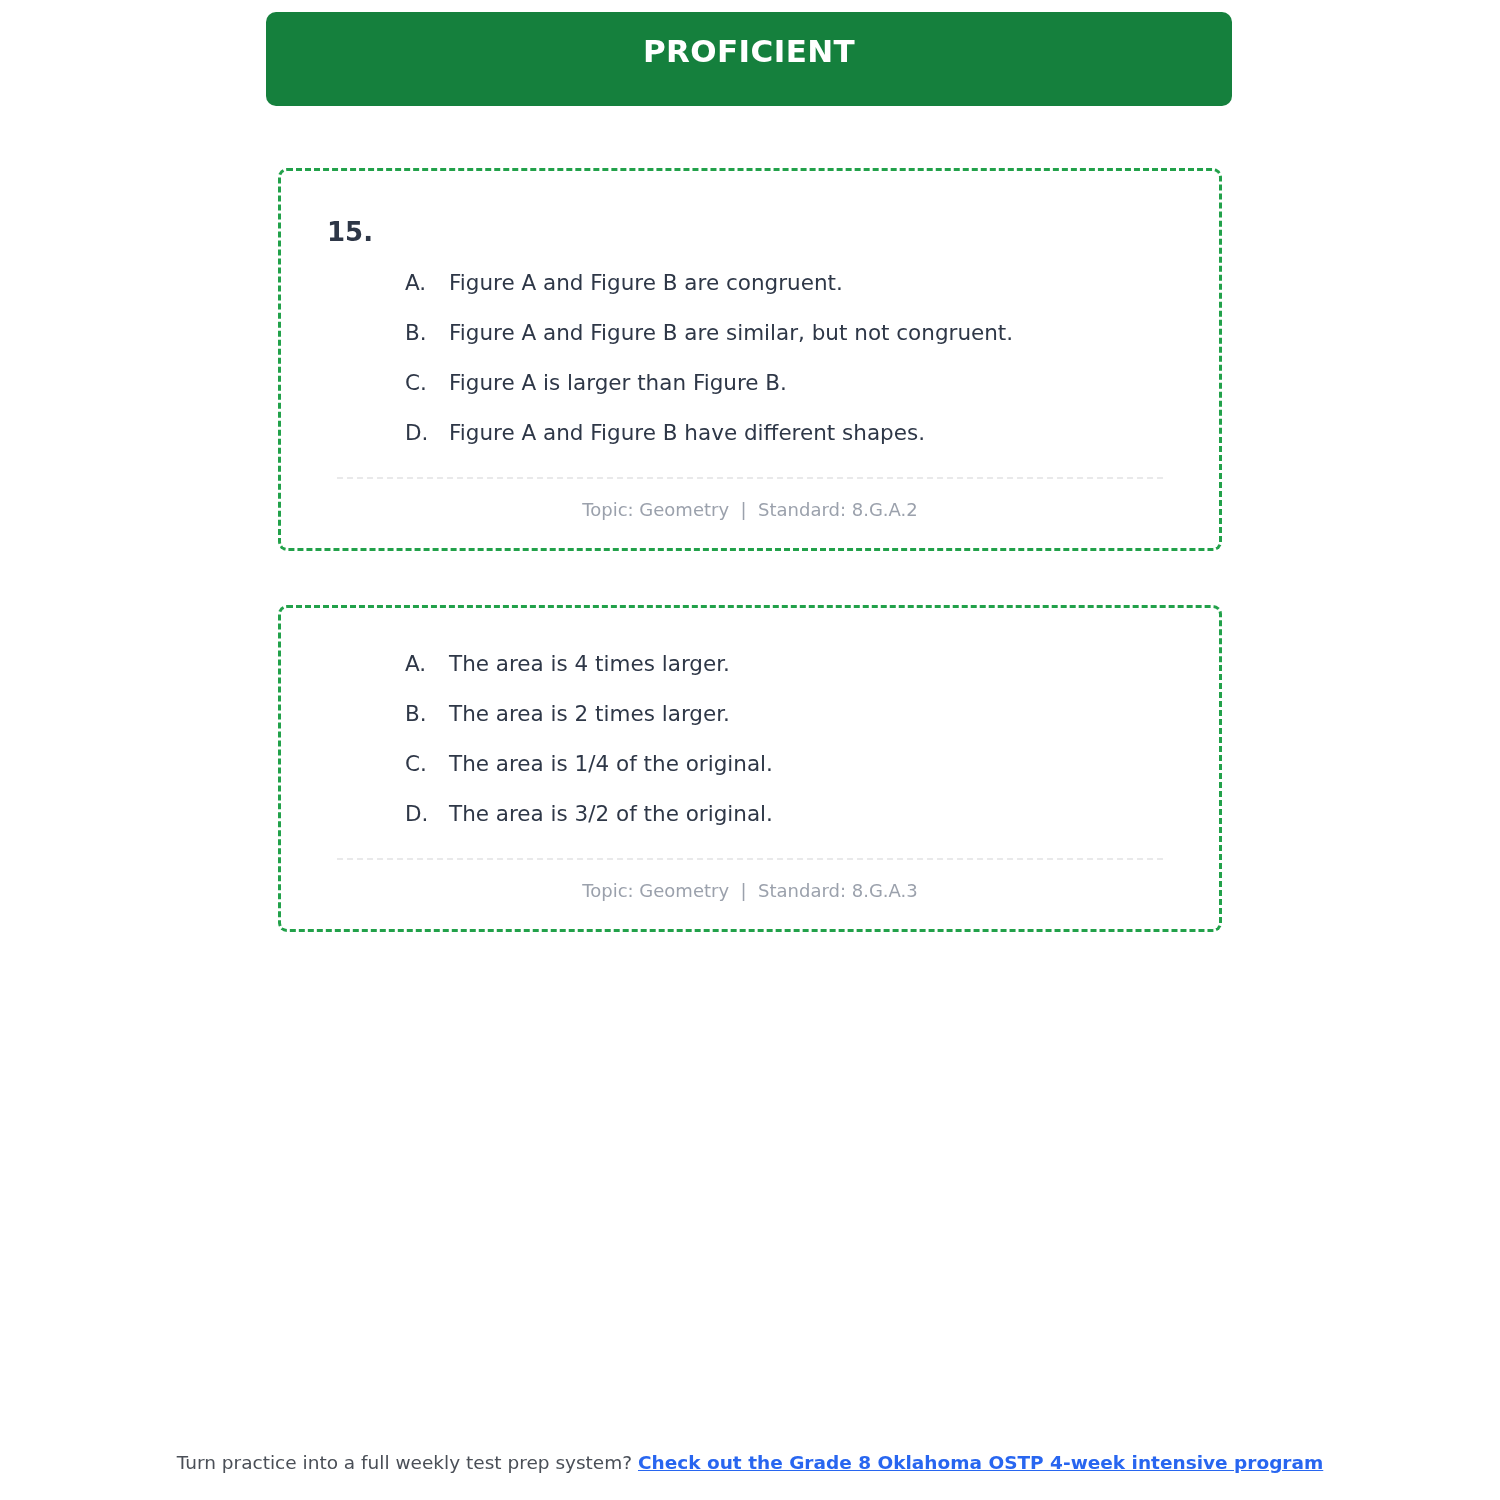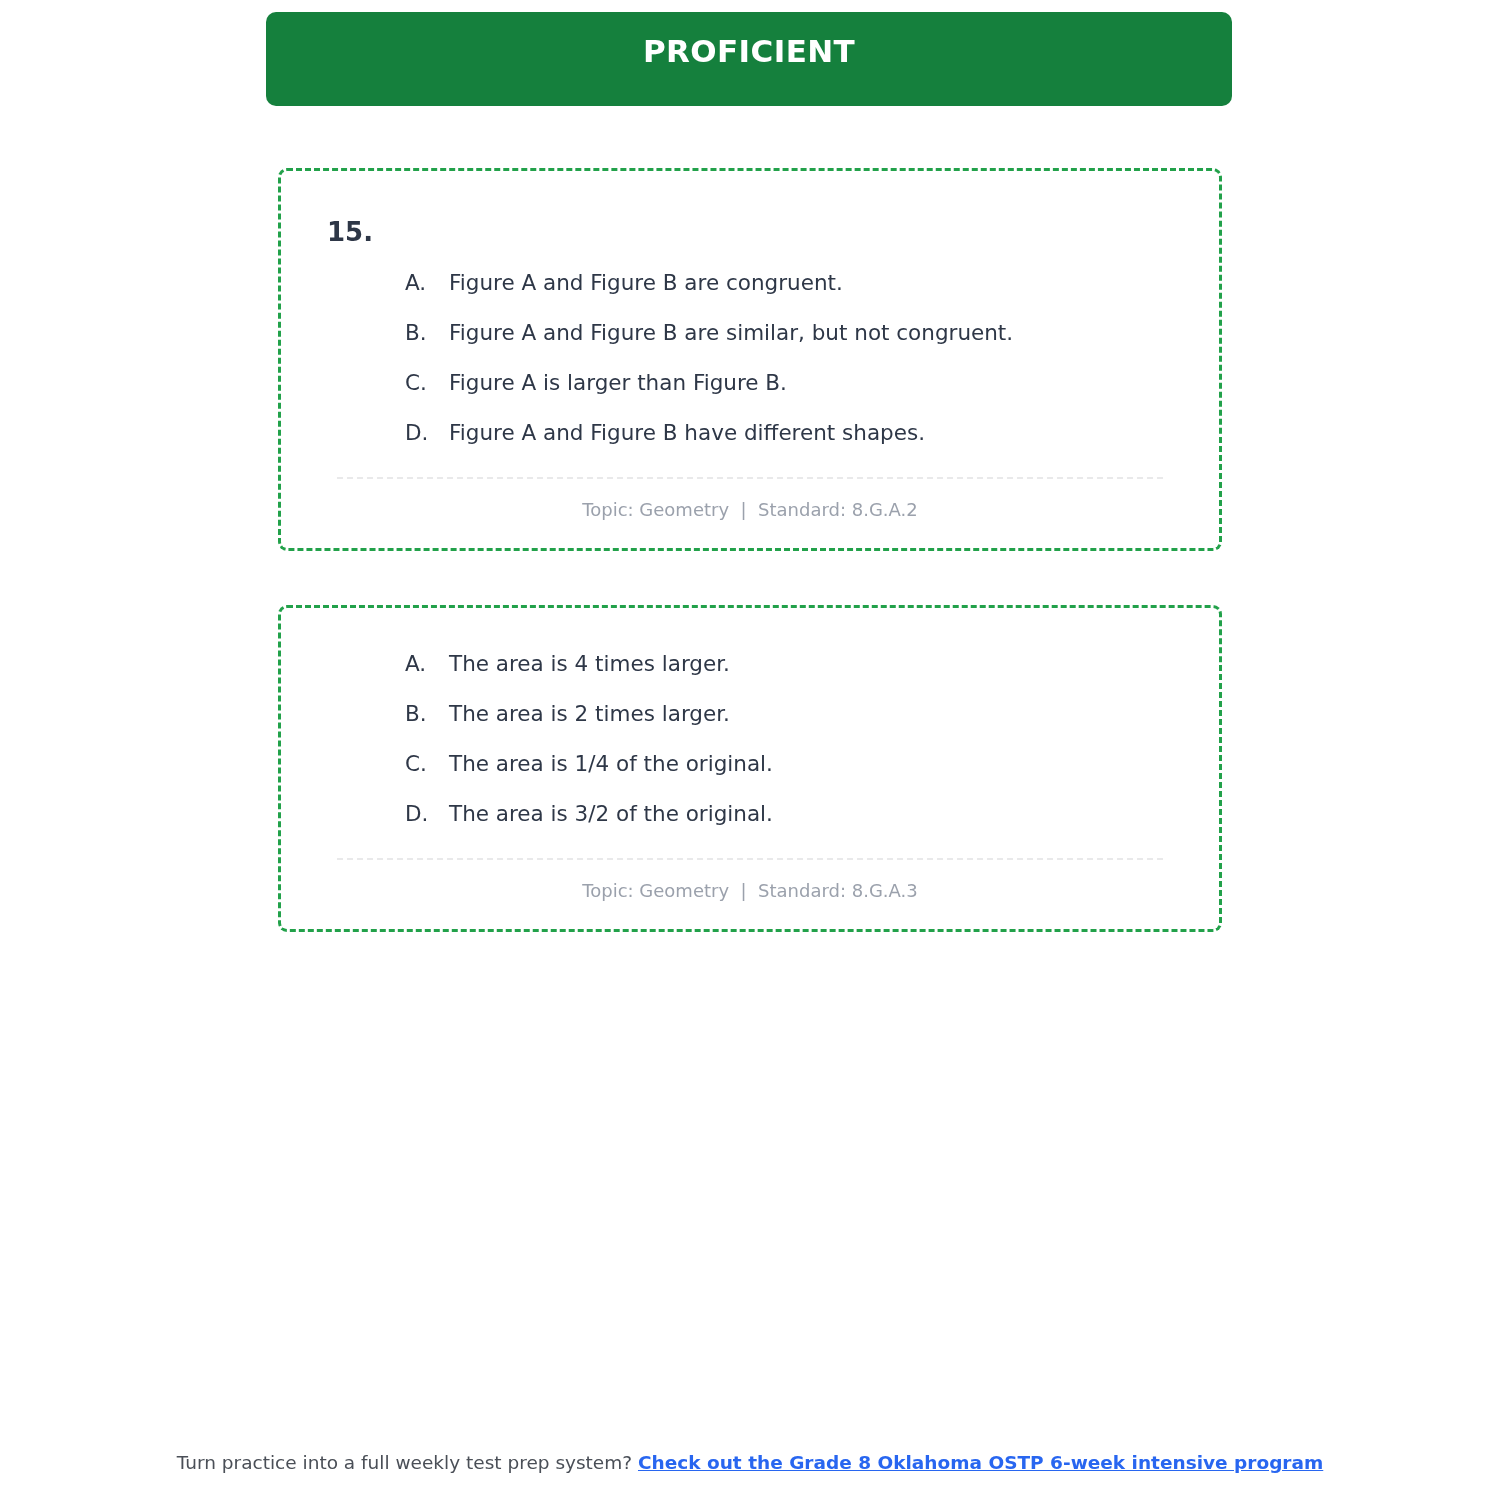--- a/index.html
+++ b/index.html
@@ -198,16 +198,16 @@
           <span class="opt-text">The area is 3/2 of the original.</span>
         </li>
       </ul>
       <hr class="meta-sep">
       <div class="meta">Topic: Geometry  |  Standard: 8.G.A.3</div>
     </div>
 
   </div>
 
   <div class="footer">
-    <span>Turn practice into a full weekly test prep system? </span><a class="footer-link" href="#">Check out the Grade 8 Oklahoma OSTP 6-week intensive program</a>
+    <span>Turn practice into a full weekly test prep system? </span><a class="footer-link" href="#">Check out the Grade 8 Oklahoma OSTP 4-week intensive program</a>
   </div>
 
 </div>
 
 </body></html>

